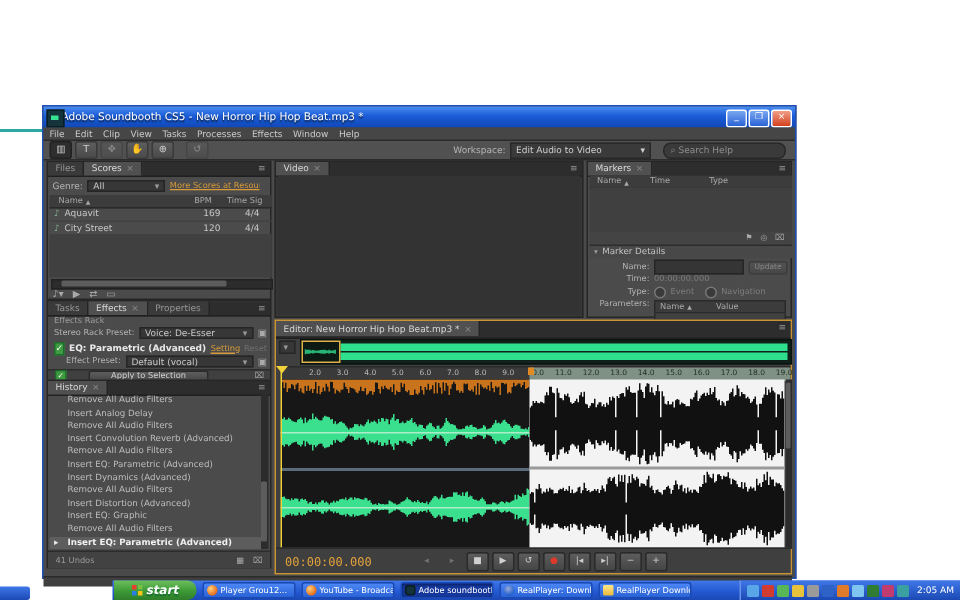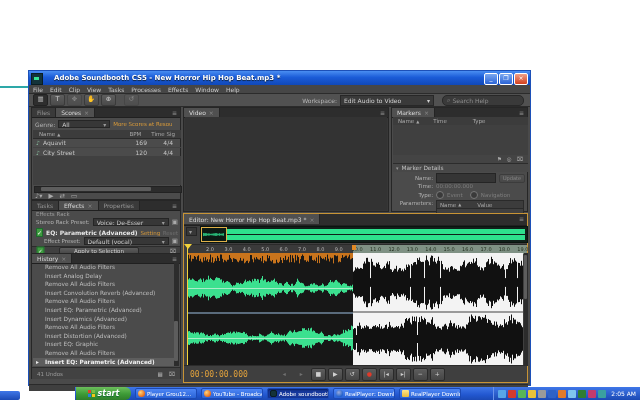--- a/index.html
+++ b/index.html
@@ -4,21 +4,21 @@
 <style>
   html,body{margin:0;padding:0;background:#fff;}
   #screen{position:relative;width:640px;height:400px;background:#fff;overflow:hidden;
     font-family:"DejaVu Sans",sans-serif;-webkit-font-smoothing:antialiased;}
   .abs{position:absolute;}
   
   #appwin{position:absolute;left:28px;top:70px;width:501px;height:314px;
     border:1px solid #1c50b8;background:#4a4a4a;}
   .titlebar{position:absolute;left:0;top:0;width:100%;height:14px;
     background:linear-gradient(#4a8ef2,#1b5cd8 45%,#1048b8);display:flex;align-items:center;}
-  .titlebar .ttl{color:#fff;font-size:7px;font-weight:bold;margin-left:25px;white-space:nowrap;
+  .titlebar .ttl{color:#fff;font-size:7px;font-weight:normal;margin-left:12px;white-space:nowrap;
     text-shadow:0 1px 1px #123;}
   .appicon{position:absolute;left:2px;top:2px;width:10px;height:10px;background:#14333a;
     border:1px solid #0a1d22;}
   .appicon::after{content:"";position:absolute;left:2px;top:3px;width:5px;height:3px;background:#35e392;}
   .winbtns{position:absolute;right:2px;top:2px;display:flex;gap:1px;}
   .wbtn{width:12px;height:10px;border:1px solid #fff;border-radius:2px;
     background:linear-gradient(#7aa7f0,#2a63d6);color:#fff;font-size:6px;line-height:8px;text-align:center;}
   .wbtn.close{background:linear-gradient(#f0a088,#d2401e);}
   
   .menubar{position:absolute;left:0;top:14px;width:100%;height:9px;background:#464646;

